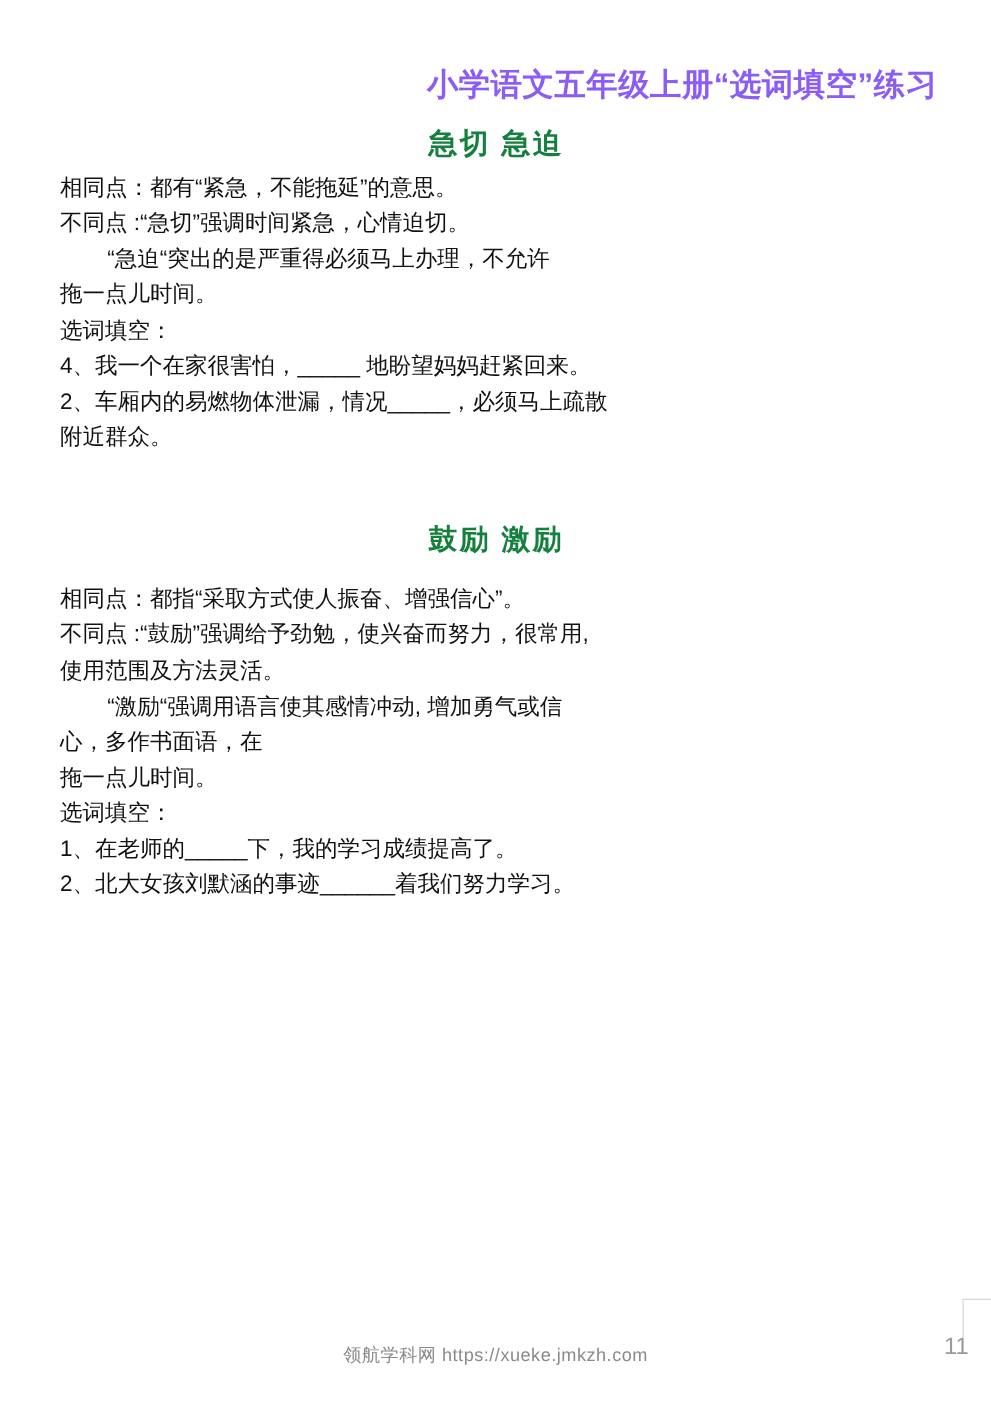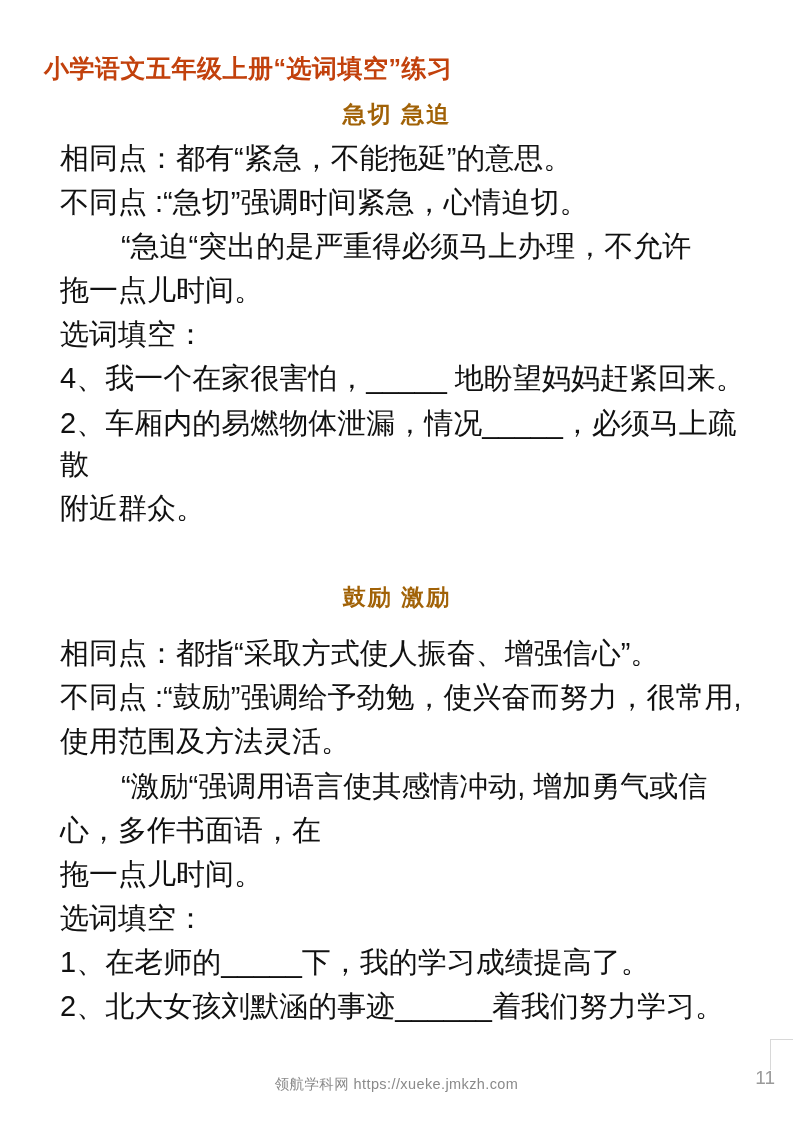--- a/index.html
+++ b/index.html
@@ -23,41 +23,41 @@
     height: 1122px;
     box-sizing: border-box;
   }
   .content {
     position: absolute;
     left: 44px;
     top: 52px;
     width: 706px;
   }
   .doc-title {
-    text-align: left;
-    color: #c2410c;
+    text-align: right;
+    color: #8b5cf6;
     font-weight: bold;
     font-size: 25px;
     letter-spacing: 0.5px;
     margin: 0 0 14px 0;
     line-height: 1.3;
   }
   .section-heading {
     text-align: center;
     font-weight: bold;
     font-size: 23px;
     margin: 4px 0 8px 0;
     letter-spacing: 2px;
-    color: #a16207;
+    color: #15803d;
   }
   .line {
-    font-size: 29px;
+    font-size: 18px;
     line-height: 1.42;
     color: #111111;
-    margin: 0 0 3px 16px;
+    margin: 0 0 3px 4px;
     white-space: pre-wrap;
     word-break: break-all;
   }
   .indent {
     text-indent: 2.1em;
   }
   .spacer-lg {
     height: 46px;
   }
   .spacer-sm {

